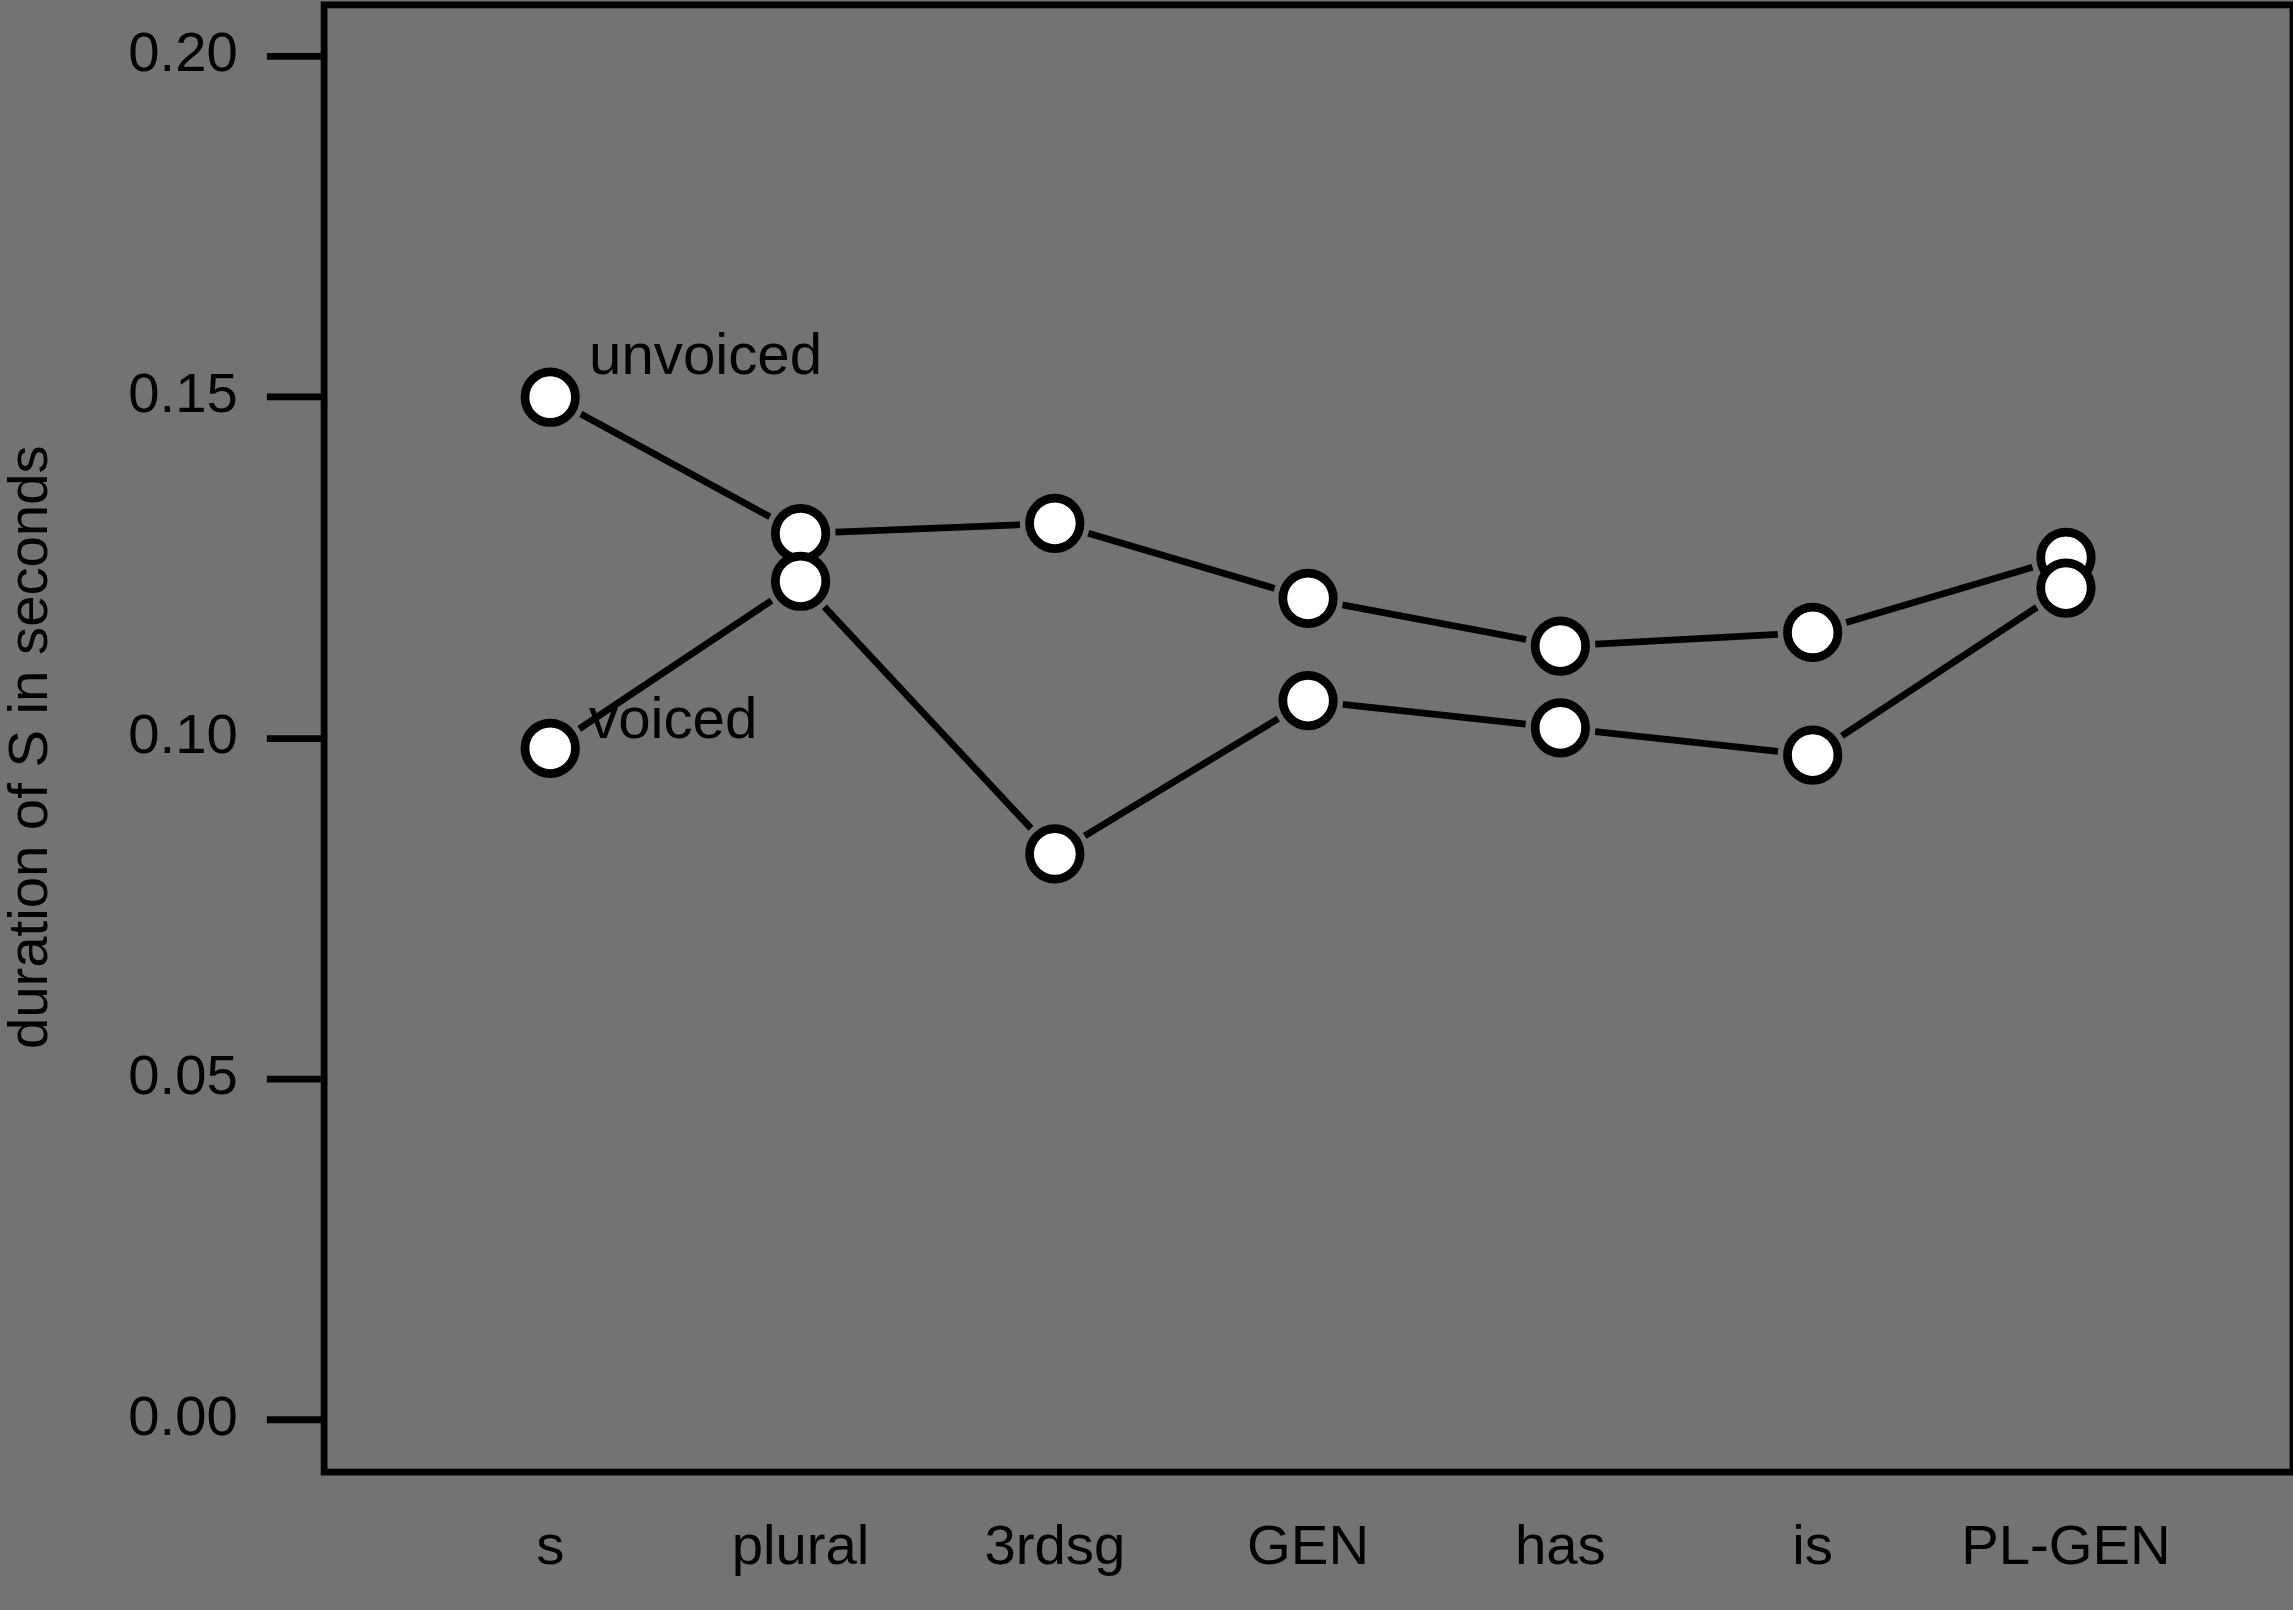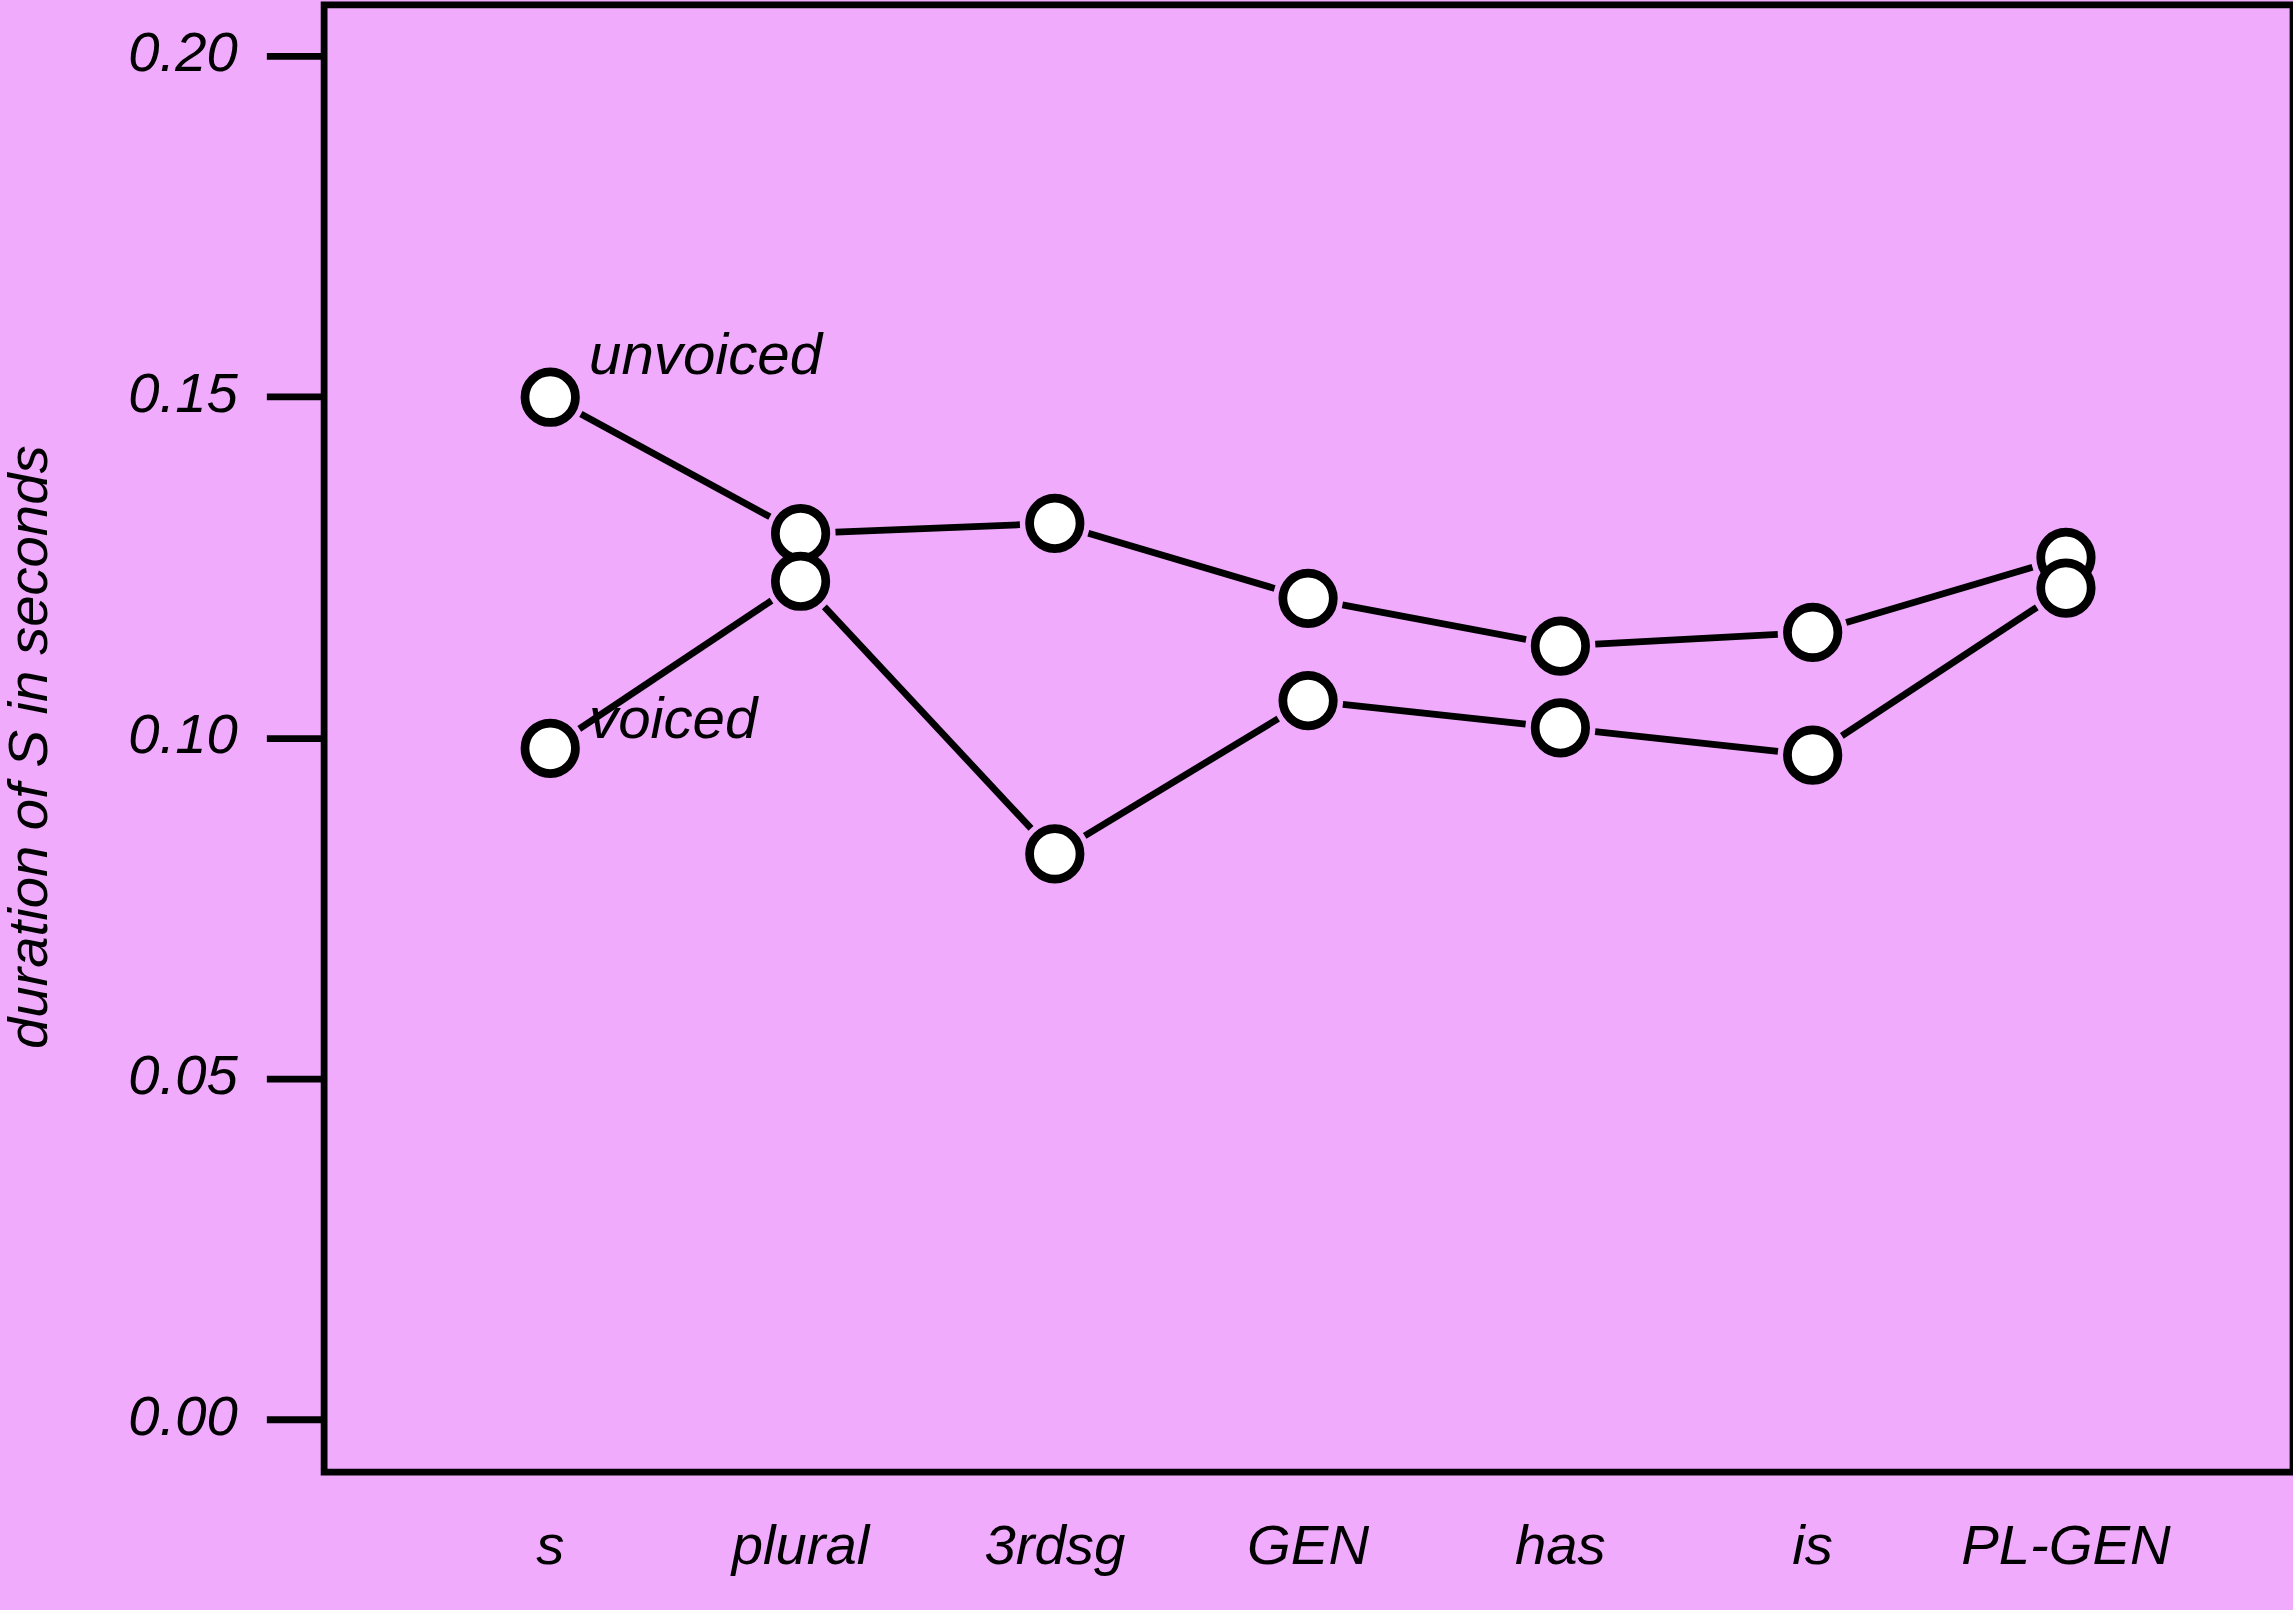--- a/index.html
+++ b/index.html
@@ -8,23 +8,22 @@
     background: #ffffff;
   }
   body {
     font-family: "Liberation Sans", sans-serif;
     color: #000000;
   }
   #figure {
     position: relative;
     width: 2294px;
     height: 1611px;
-    background: #f0abfc;
+    background: #737373;
     overflow: hidden;
-    font-style: italic;
   }
   #plot-svg {
     position: absolute;
     left: 0;
     top: 0;
     width: 2294px;
     height: 1611px;
     display: block;
   }
   .axis-tick-label {

